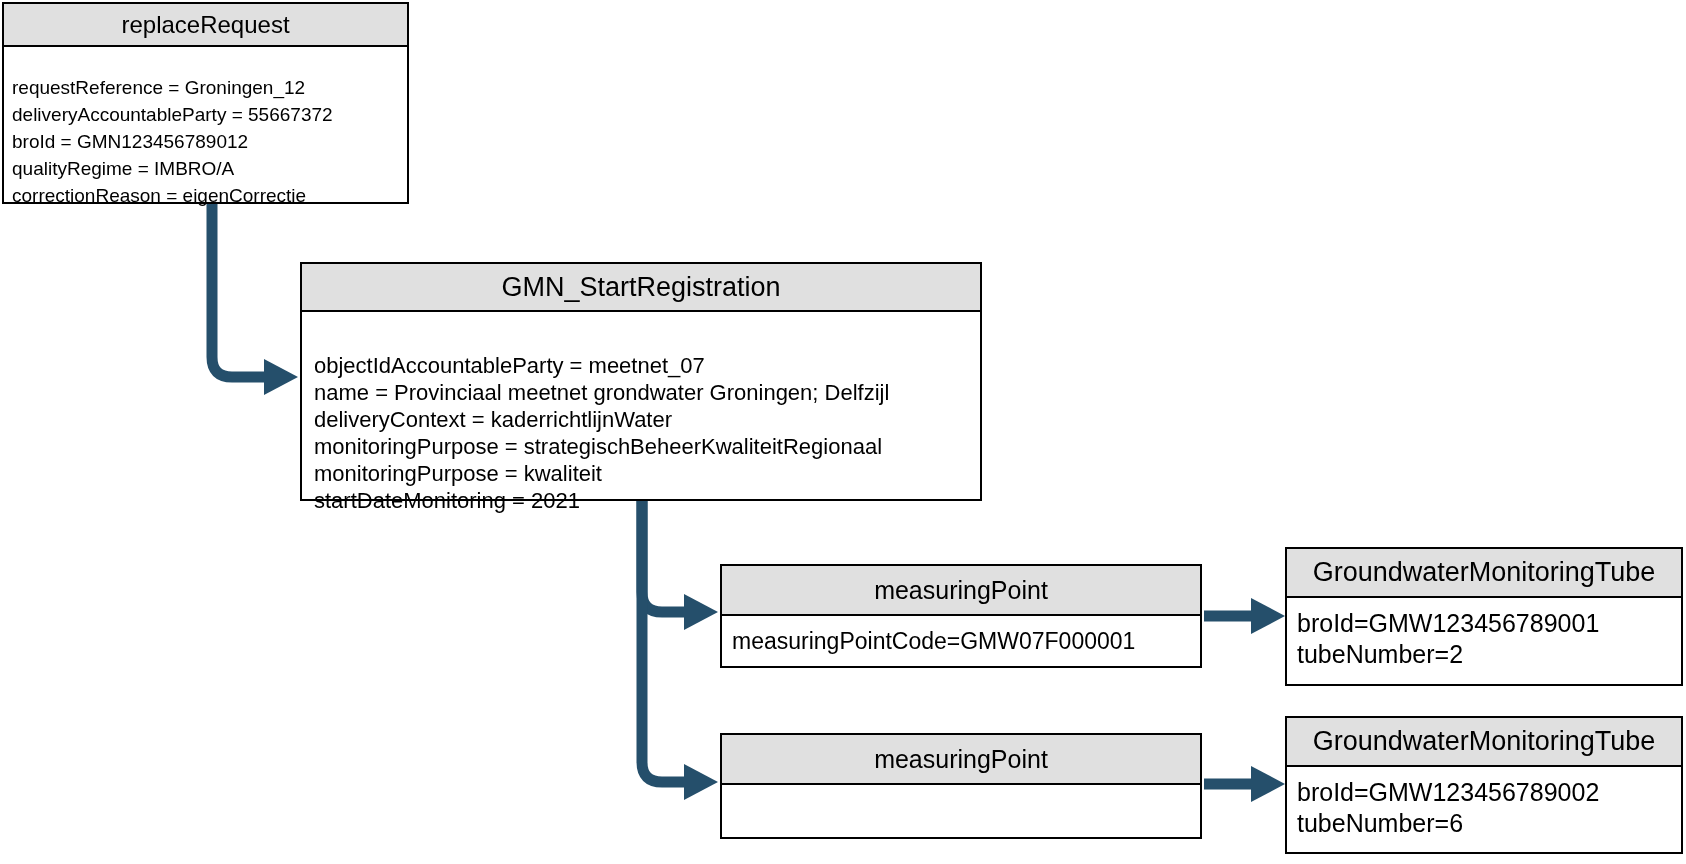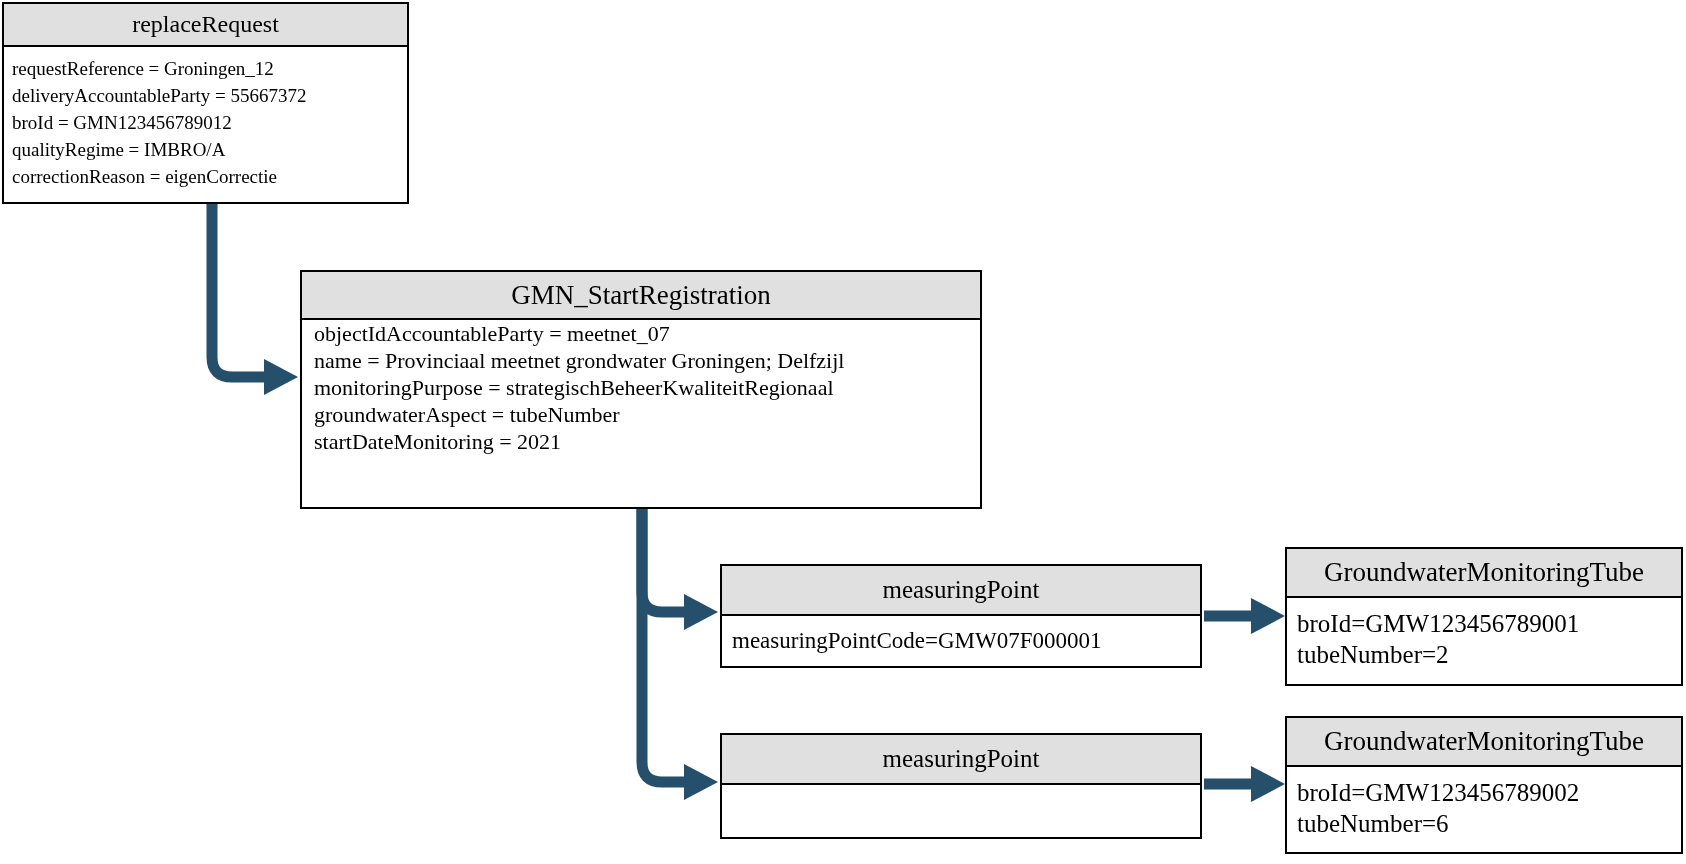--- a/index.html
+++ b/index.html
@@ -8,21 +8,20 @@
     background: var(--page-background, #FFFFFF);
     font-family: "Liberation Sans", sans-serif;
     color: var(--text, #000000);
   }
   #canvas {
     position: relative;
     width: 1686px;
     height: 864px;
     overflow: hidden;
     background: var(--page-background, #FFFFFF);
-    font-family: Liberation Serif, serif;
   }
   svg.connectors {
     position: absolute;
     left: 0; top: 0;
     width: 1686px; height: 864px;
   }
   svg.connectors .cline {
     fill: none;
     stroke: var(--connector, #254F6B);
     stroke-width: 11;
@@ -52,25 +51,25 @@
   .node-body {
     box-sizing: border-box;
     flex: 1 1 auto;
   }
   .node-line { white-space: nowrap; }
 
   
   #node-replace-request { left: 2px; top: 2px; width: 407px; height: 202px; }
   #node-replace-request .node-header { height: 43px; }
   #node-replace-request .node-title  { font-size: 24px; }
-  #node-replace-request .node-body   { padding: 8px 8px 0 8px; }
+  #node-replace-request .node-body   { padding: 27px 8px 0 8px; }
   #node-replace-request .node-line   { font-size: 19px; line-height: 27px; }
 
   
-  #node-gmn-start-registration { left: 300px; top: 270px; width: 682px; height: 239px; }
+  #node-gmn-start-registration { left: 300px; top: 262px; width: 682px; height: 239px; gap: 40px; }
   #node-gmn-start-registration .node-header { height: 48px; }
   #node-gmn-start-registration .node-title  { font-size: 27px; }
   #node-gmn-start-registration .node-body   { padding: 0 12px 0 12px; }
   #node-gmn-start-registration .node-line   { font-size: 22px; line-height: 27px; }
 
   
   #node-measuring-point-1 { left: 720px; top: 564px; width: 482px; height: 104px; }
   #node-measuring-point-2 { left: 720px; top: 733px; width: 482px; height: 106px; }
   .mp .node-header { height: 50px; }
   .mp .node-title  { font-size: 25px; }
@@ -121,22 +120,23 @@
     </div>
   </div>
 
   <div class="node" id="node-gmn-start-registration">
     <div class="node-header">
       <span class="node-title">GMN_StartRegistration</span>
     </div>
     <div class="node-body">
       <div class="node-line">objectIdAccountableParty = meetnet_07</div>
       <div class="node-line">name = Provinciaal meetnet grondwater Groningen; Delfzijl</div>
+      <div class="node-line">deliveryContext = kaderrichtlijnWater</div>
       <div class="node-line">monitoringPurpose = strategischBeheerKwaliteitRegionaal</div>
-      <div class="node-line">groundwaterAspect = tubeNumber</div>
+      <div class="node-line">monitoringPurpose = kwaliteit</div>
       <div class="node-line">startDateMonitoring = 2021</div>
     </div>
   </div>
 
   <div class="node mp" id="node-measuring-point-1">
     <div class="node-header">
       <span class="node-title">measuringPoint</span>
     </div>
     <div class="node-body">
       <div class="node-line">measuringPointCode=GMW07F000001</div>

